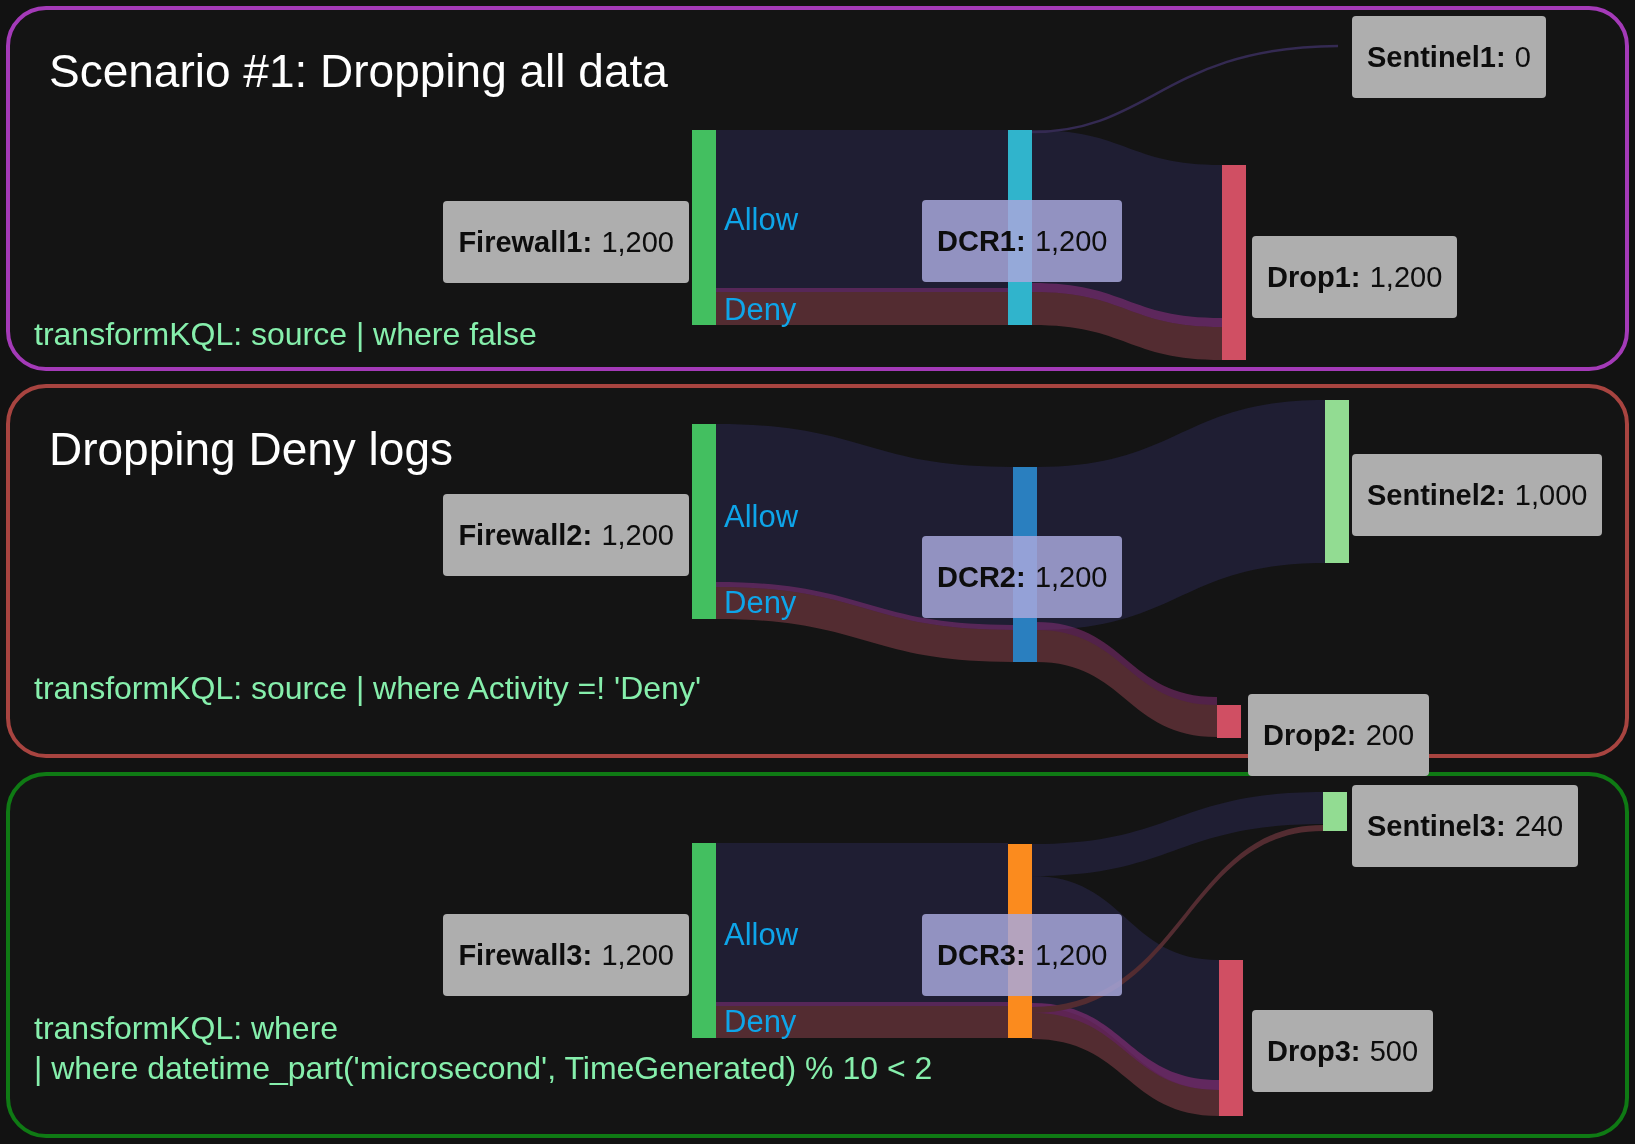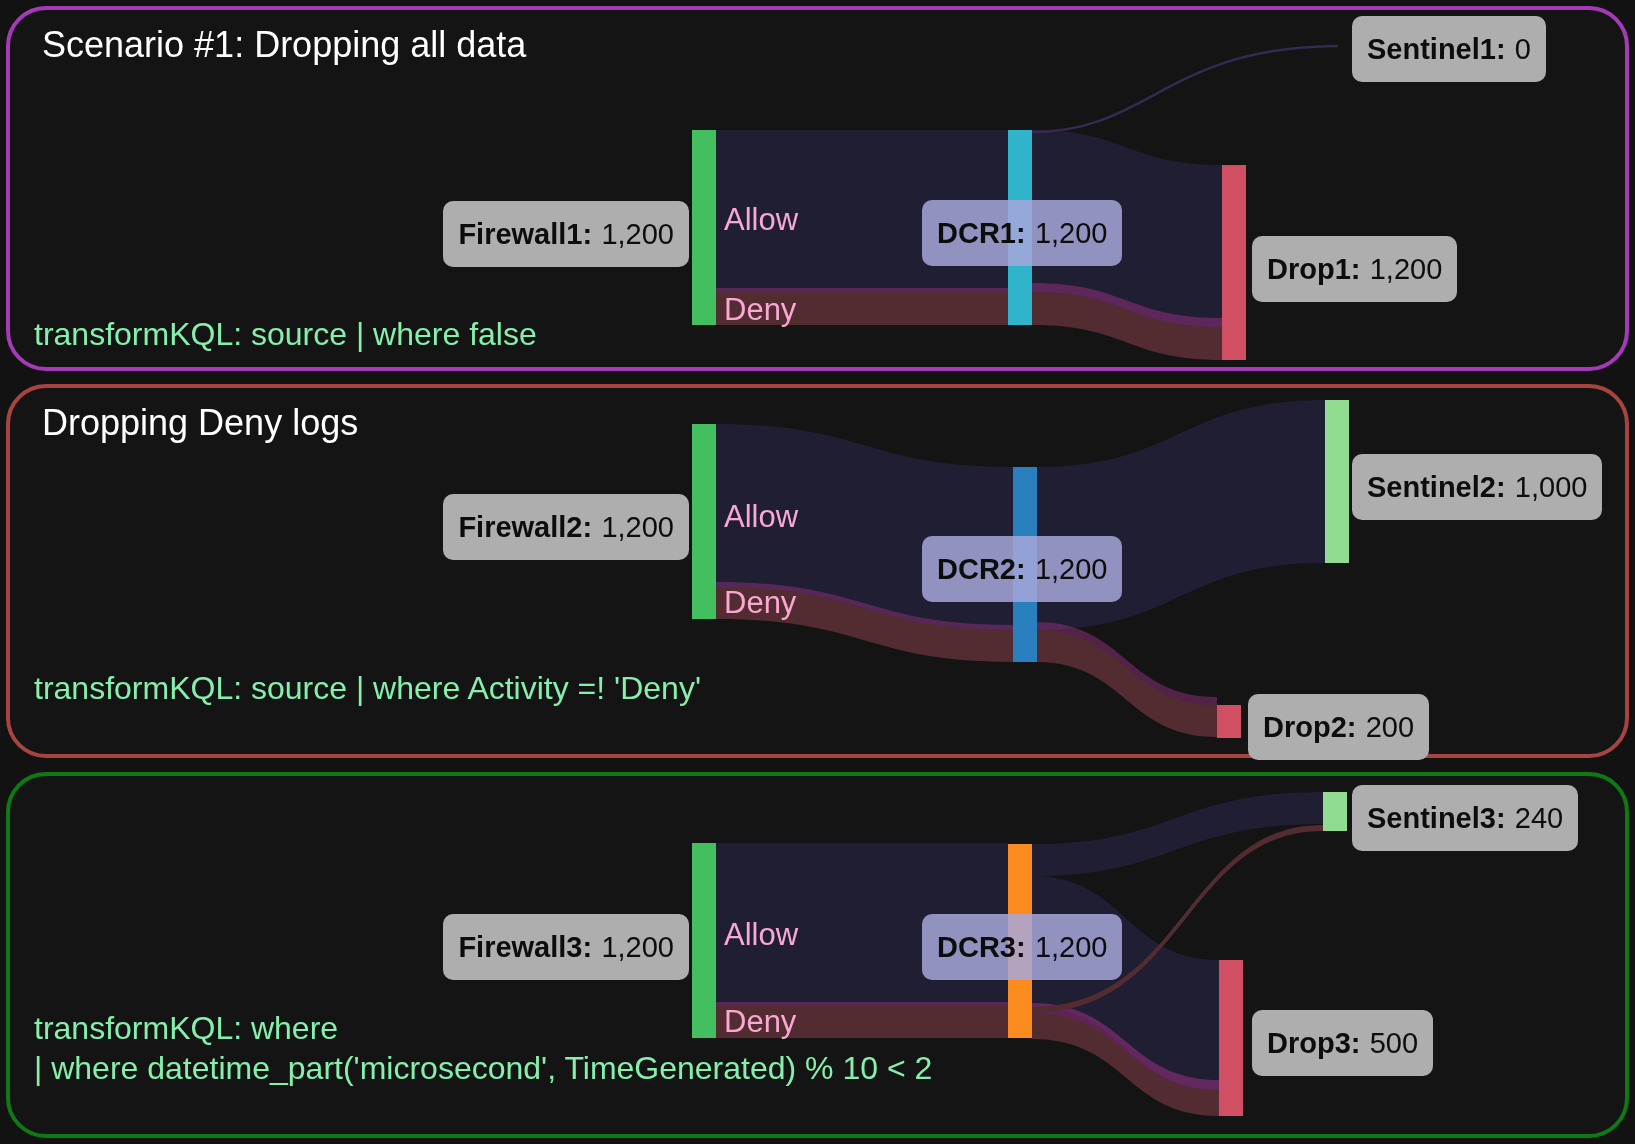--- a/index.html
+++ b/index.html
@@ -6,28 +6,28 @@
   #stage{
     position:relative;width:1635px;height:1144px;overflow:hidden;
     background:#121212;font-family:"Liberation Sans",sans-serif;
   }
   .panel{position:absolute;left:6px;width:1623px;box-sizing:border-box;
     border-radius:40px;background:#141414;}
   #panel1{top:6px;height:365px;border:4px solid #a43ab8;}
   #panel2{top:384px;height:374px;border:4px solid #a84440;}
   #panel3{top:772px;height:366px;border:4px solid #0f7a14;}
   #sankey-svg{position:absolute;left:0;top:0;z-index:2;}
-  .title{position:absolute;left:42px;color:#fff;font-size:36px;z-index:4;white-space:nowrap;}
+  .title{position:absolute;left:49px;color:#fff;font-size:46px;z-index:4;white-space:nowrap;margin-top:20px;}
   .kql{position:absolute;left:34px;color:#86efac;font-size:32px;z-index:4;white-space:nowrap;line-height:40px;}
   .node-label{position:absolute;z-index:5;background:#aeaeae;color:#0d0d0d;
-    font-size:29px;line-height:34px;padding:16px 15px;border-radius:10px;white-space:nowrap;}
+    font-size:29px;line-height:34px;padding:24px 15px;border-radius:4px;white-space:nowrap;}
   .dcr-label{background:rgba(167,167,219,0.85);}
   .nl-name{font-weight:700;}
   .nl-val{margin-left:0.32em;}
-  .flow-word{position:absolute;z-index:4;color:#f9a8d4;font-size:31px;line-height:38px;white-space:nowrap;}
+  .flow-word{position:absolute;z-index:4;color:#0ea5e9;font-size:31px;line-height:38px;white-space:nowrap;}
 </style>
 </head>
 <body>
 
 <div id="stage">
 
   <div class="panel" id="panel1"></div>
   <div class="panel" id="panel2"></div>
   <div class="panel" id="panel3"></div>
 

